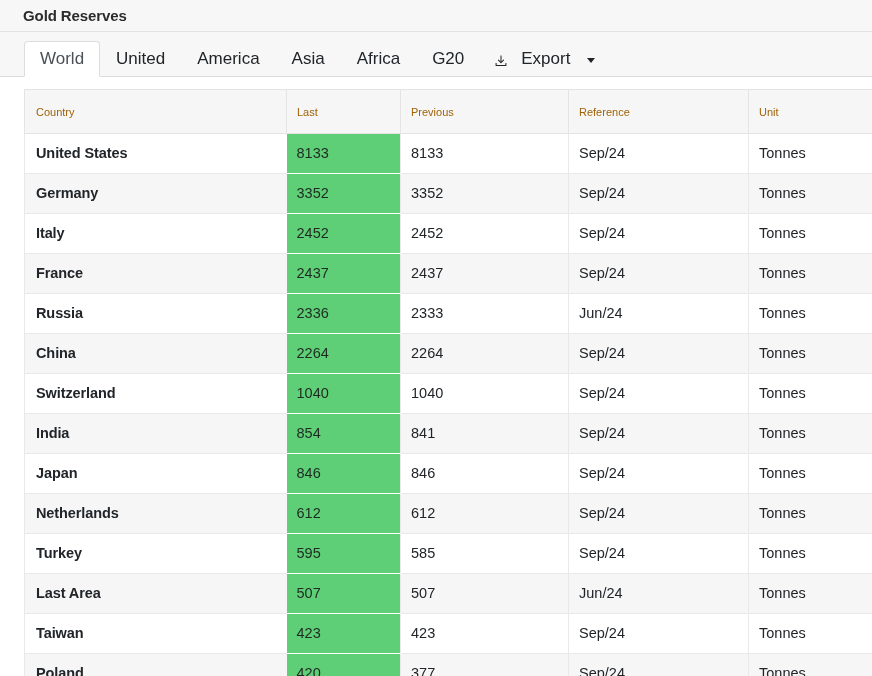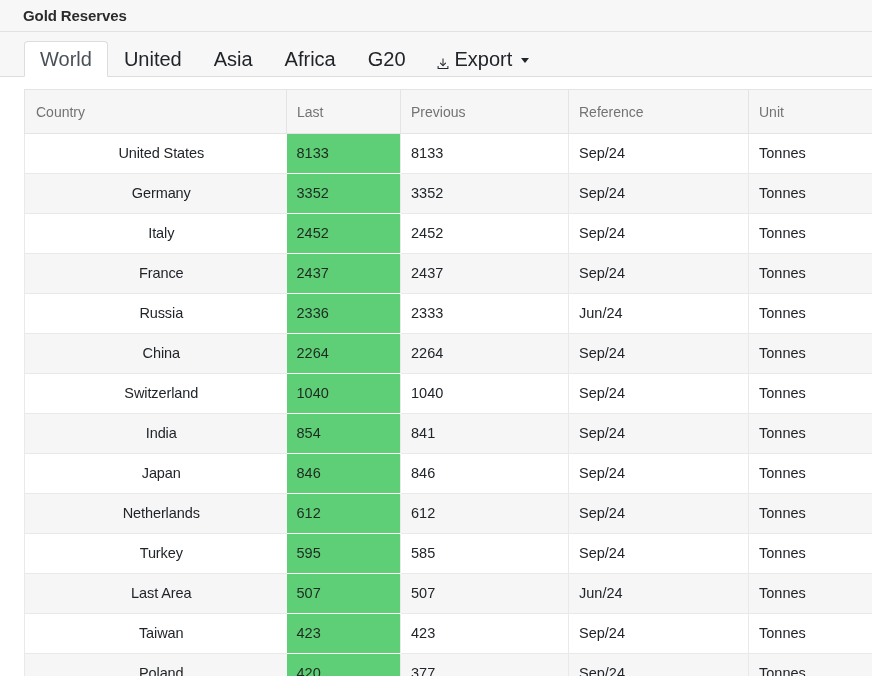--- a/index.html
+++ b/index.html
@@ -54,21 +54,21 @@
     bottom: 0;
     height: 1px;
     background: #dddddd;
   }
   .tab {
     position: relative;
     height: 36px;
     display: flex;
     align-items: center;
     padding: 8px 15px;
-    font-size: 20px;
+    font-size: 17px;
     color: #212529;
     background: transparent;
     border: 1px solid transparent;
     border-top-left-radius: 4px;
     border-top-right-radius: 4px;
     cursor: pointer;
     white-space: nowrap;
     z-index: 2;
     margin-bottom: 0;
     margin-top: 36px;
@@ -76,21 +76,21 @@
   .tab.active {
     background: #ffffff;
     border-color: #dddddd #dddddd #ffffff #dddddd;
     color: #495057;
   }
   .tab.export {
     padding-left: 13px;
     padding-right: 13px;
     display: flex;
     align-items: center;
-    gap: 5px;
+    gap: 13px;
   }
   .dl-icon {
     width: 14px;
     height: 14px;
     display: inline-block;
     position: relative;
     top: 1px;
   }
   .caret {
     display: inline-block;
@@ -123,52 +123,51 @@
   table.data col.c-country  { width: 262px; }
   table.data col.c-last     { width: 114px; }
   table.data col.c-previous { width: 168px; }
   table.data col.c-reference{ width: 180px; }
   table.data col.c-unit     { width: 166px; }
 
   table.data thead th {
     background: #f6f6f6;
     font-weight: normal;
     text-align: left;
-    color: #737373;
+    color: #a16207;
     height: 44px;
     padding: 0 0 0 10px;
     border-top: 1px solid #e4e4e4;
     border-bottom: 1px solid #e4e4e4;
     border-left: 1px solid #e4e4e4;
     vertical-align: middle;
-    font-size: 14px;
+    font-size: 11px;
   }
   table.data thead th:first-child { padding-left: 11px; }
   table.data thead th.th-unit { border-right: 1px solid #e4e4e4; }
 
   table.data tbody tr { height: 39px; }
   table.data tbody tr:nth-child(odd)  { background: #ffffff; }
   table.data tbody tr:nth-child(even) { background: #f6f6f6; }
 
   table.data tbody td {
     height: 39px;
     padding: 0 0 0 10px;
     border-bottom: 1px solid #e9e9e9;
     border-left: 1px solid #e9e9e9;
     vertical-align: middle;
     line-height: 39px;
     white-space: nowrap;
     overflow: hidden;
   }
   table.data tbody td.td-country {
-    font-weight: normal;
+    font-weight: bold;
     color: #212529;
     padding-left: 11px;
     letter-spacing: -0.1px;
-    text-align: center;
   }
   table.data tbody td.td-last {
     background: #5fcf77;
     color: #1d2b21;
     border-left: none;
     border-bottom: 1px solid #ffffff;
   }
   table.data tbody td.td-unit { border-right: 1px solid #e9e9e9; }
 </style>
 </head>
@@ -179,20 +178,23 @@
   <div class="titlebar">
     <span class="title">Gold Reserves</span>
   </div>
 
   <div class="tabstrip">
     <div class="tab active">
       <span>World</span>
     </div>
     <div class="tab">
       <span>United</span>
+    </div>
+    <div class="tab">
+      <span>America</span>
     </div>
     <div class="tab">
       <span>Asia</span>
     </div>
     <div class="tab">
       <span>Africa</span>
     </div>
     <div class="tab">
       <span>G20</span>
     </div>

